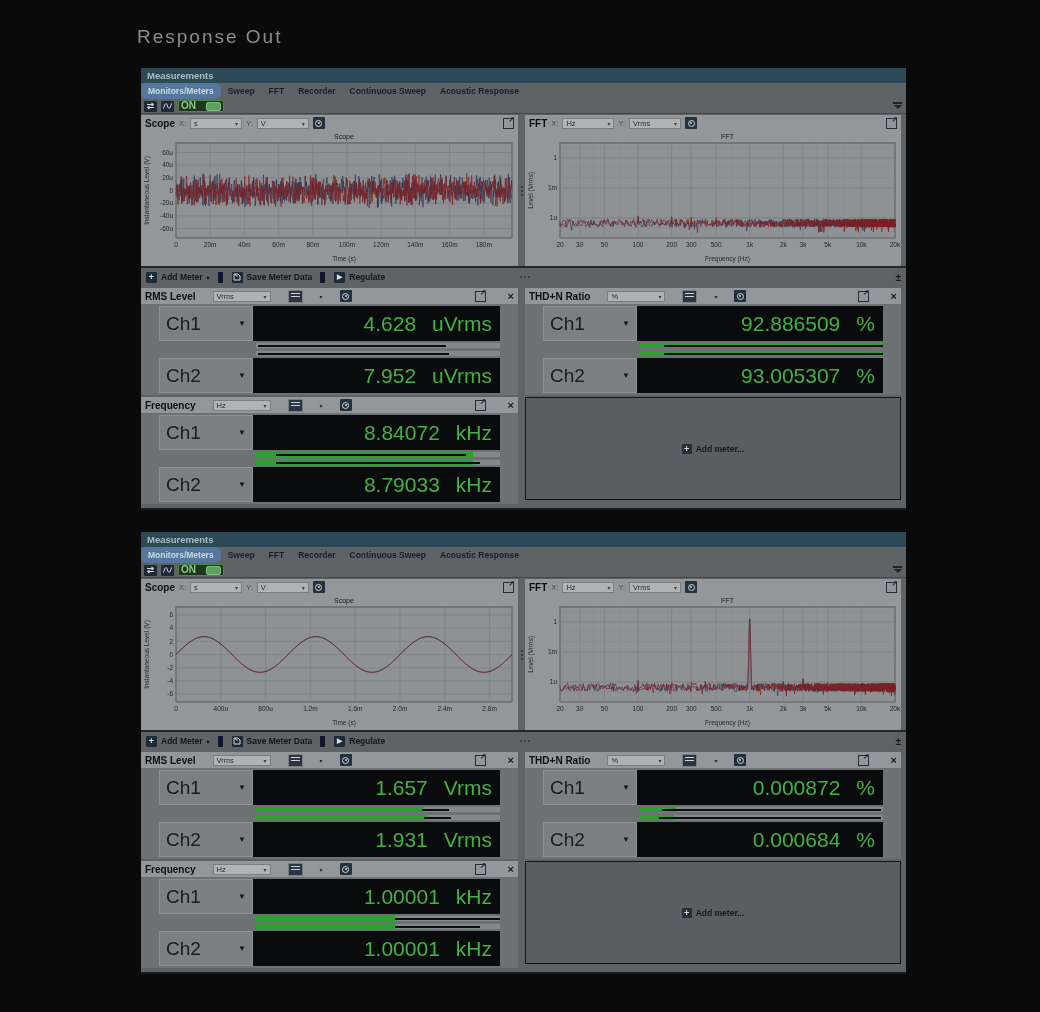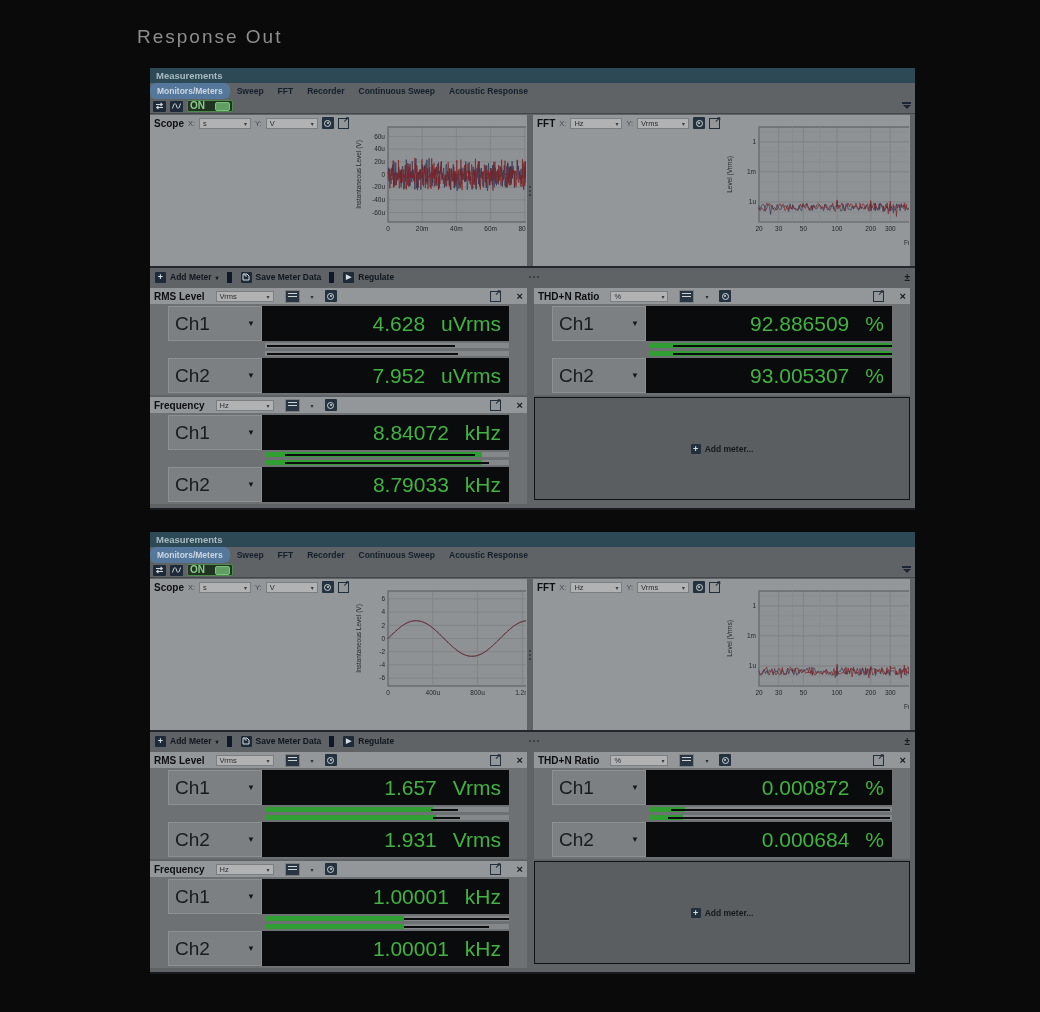--- a/index.html
+++ b/index.html
@@ -1,19 +1,19 @@
 <!DOCTYPE html>
 <html style="--green: #43b243; --bargreen: #2f9f33;"><head>
 <meta charset="utf-8">
 <style>
   html,body{margin:0;padding:0;background:#0a0a0a;}
   .page{position:relative;width:1040px;height:1012px;background:#0a0a0a;overflow:hidden;
         font-family:"Liberation Sans",sans-serif;}
   .page-title{position:absolute;left:137px;top:26px;font-size:19px;letter-spacing:2px;color:#8d8d8d;}
-  .win-slot{position:absolute;left:150px;width:765px;}
+  .win-slot{position:absolute;left:141px;width:765px;}
   #win-slot-0{top:68px;} #win-slot-1{top:532px;}
 
   .win{width:765px;background:#5f6366;border-bottom:2px solid #181c21;box-sizing:border-box;}
   .titlebar{height:15px;background:#2c4955;color:#a7bbc2;font-size:9.5px;font-weight:bold;
             line-height:15px;padding-left:6px;}
   .tabs{height:16px;background:#5f6366;display:flex;align-items:stretch;}
   .tab{padding:0 7px;font-size:8.5px;font-weight:bold;color:#141f2b;line-height:16px;white-space:nowrap;}
   .tab.sel{background:#54779b;color:#ccd8e2;border-radius:6px;}
   .toolbar{height:14px;background:#5f6366;display:flex;align-items:center;gap:4px;
            padding-left:3px;border-bottom:1px solid #43474b;position:relative;}
@@ -23,21 +23,21 @@
              display:flex;align-items:center;padding:0 2px;}
   .on-label{font-size:10px;font-weight:bold;color:#8ecb8e;line-height:10px;}
   .on-knob{margin-left:auto;width:13px;height:7px;background:#619e61;border:1px solid #7fbf7f;border-radius:2px;}
   .pin{position:absolute;right:4px;top:3px;width:9px;height:8px;}
   .pin i{display:block;}
   .pin .pb{width:9px;height:2px;background:#1d2733;margin-bottom:1px;}
   .pin .pt{width:0;height:0;border-left:4px solid transparent;border-right:4px solid transparent;
            border-top:4px solid #1d2733;margin:0 auto;}
 
   .charts{display:flex;background:#5f6366;height:151px;padding:1px 5px 0 0;}
-  .chart-panel{width:377px;background:#94979a;display:flex;flex-direction:row;}
+  .chart-panel{width:377px;background:#94979a;display:flex;flex-direction:column;}
   .chart-panel.fftp{flex:1;}
   .vsplit{width:7px;background:#5f6366;display:flex;flex-direction:column;align-items:center;justify-content:center;}
   .vdots{width:2px;height:2px;background:#3f4347;box-shadow:0 4px #3f4347,0 8px #3f4347;margin-bottom:8px;}
   .cp-head{height:16px;display:flex;align-items:center;gap:4px;padding:0 4px;}
   .cp-title{font-weight:bold;font-size:10px;color:#0d0f11;}
   .axis-lbl{font-size:7.5px;color:#474a4e;}
   .combo{height:11px;background:#b0b2b4;border:1px solid #7b7e81;display:flex;align-items:center;
          font-size:7.5px;color:#2a2d30;padding:0 3px;width:52px;box-sizing:border-box;}
   .combo .caret{margin-left:auto;font-size:6px;color:#3a3d40;}
   .gear{width:12px;height:12px;background:#24323f;border-radius:1px;position:relative;flex:0 0 auto;}
@@ -59,21 +59,21 @@
   .hdots{position:absolute;left:379px;top:8px;width:2px;height:2px;background:#3f4347;
          box-shadow:4px 0 #3f4347,8px 0 #3f4347;}
   .mt-pm{margin-left:auto;font-size:10px;color:#171c22;}
 
   .meters{display:flex;background:#5f6366;padding:2px 5px 2px 0;}
   .mcol{display:flex;flex-direction:column;}
   .mcol.left{width:377px;}
   .vsplit2{width:7px;background:#5f6366;}
   .mcol.right{flex:1;}
   .meter{margin-bottom:2px;}
-  .m-head{height:16px;background:#94979a;display:flex;align-items:center;gap:11px;padding:0 4px;}
+  .m-head{height:16px;background:#94979a;display:flex;align-items:center;gap:17px;padding:0 4px;}
   .m-title{font-weight:bold;font-size:10px;color:#0c0e10;white-space:nowrap;}
   .m-combo{width:58px;}
   .mini-bars{width:13px;height:11px;background:#2a3542;border:1px solid #7b7e81;position:relative;flex:0 0 auto;}
   .mini-bars::before{content:"";position:absolute;left:2px;right:2px;top:2px;height:6px;
         background:repeating-linear-gradient(#cfd4d8 0 1.4px,transparent 1.4px 3px);}
   .sm-caret{font-size:6px;color:#2a2d30;}
   .close{font-size:11px;font-weight:bold;color:#161a1e;margin-left:5px;line-height:11px;}
   .m-body{background:#6e7174;padding:2px 18px;}
   .ch-row{display:flex;height:35px;}
   .ch-label{width:94px;background:#7d8083;border:1px solid #8d9093;display:flex;align-items:center;

